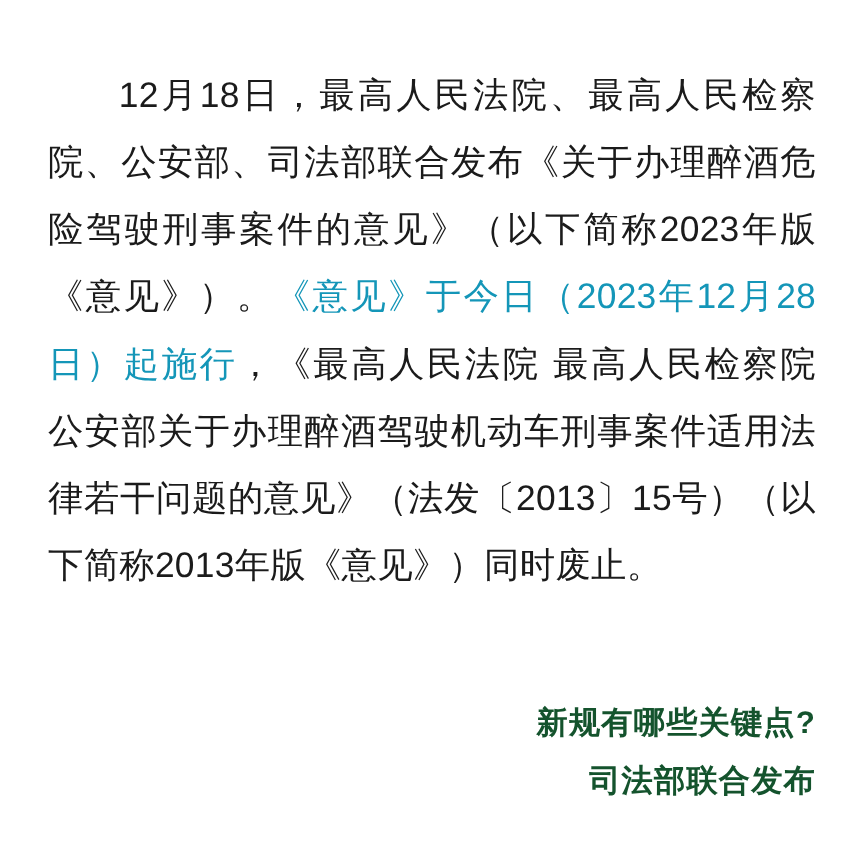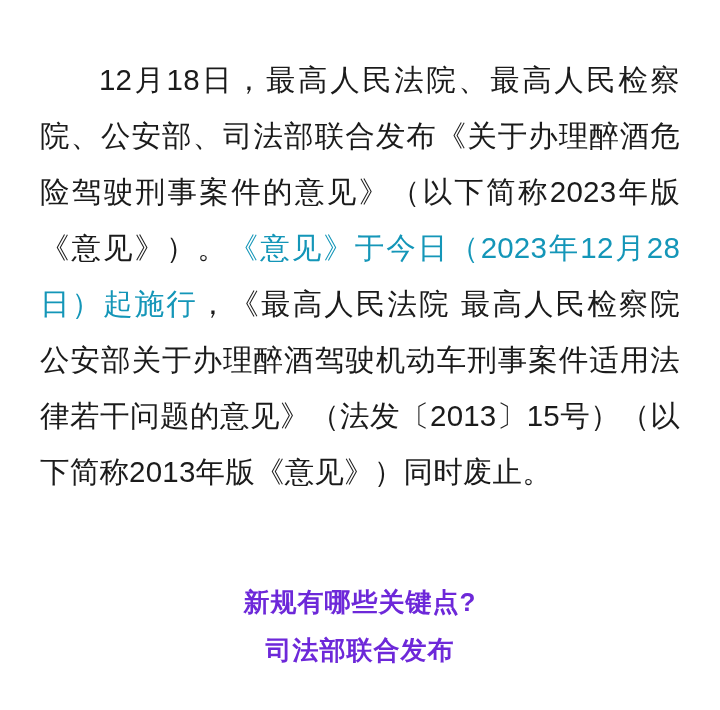--- a/index.html
+++ b/index.html
@@ -34,23 +34,24 @@
   .hl {
     color: #1496b8;
   }
   .tail-block {
     margin-top: 78px;
     text-align: center;
   }
   .tail-line {
     font-size: 26px;
     line-height: 48px;
-    color: #6d28d9;
+    color: #14532d;
     font-weight: bold;
     letter-spacing: 1px;
+    text-align: right;
   }
 </style>
 </head>
 <body>
 
 <div class="page">
 
   <p class="body-text"><span>12月18日，最高人民法院、最高人民检察院、公安部、司法部联合发布《关于办理醉酒危险驾驶刑事案件的意见》（以下简称2023年版《意见》）。</span><span class="hl">《意见》于今日（2023年12月28日）起施行</span><span>，《最高人民法院 最高人民检察院 公安部关于办理醉酒驾驶机动车刑事案件适用法律若干问题的意见》（法发〔2013〕15号）（以下简称2013年版《意见》）同时废止。</span></p>
 
   <div class="tail-block">

